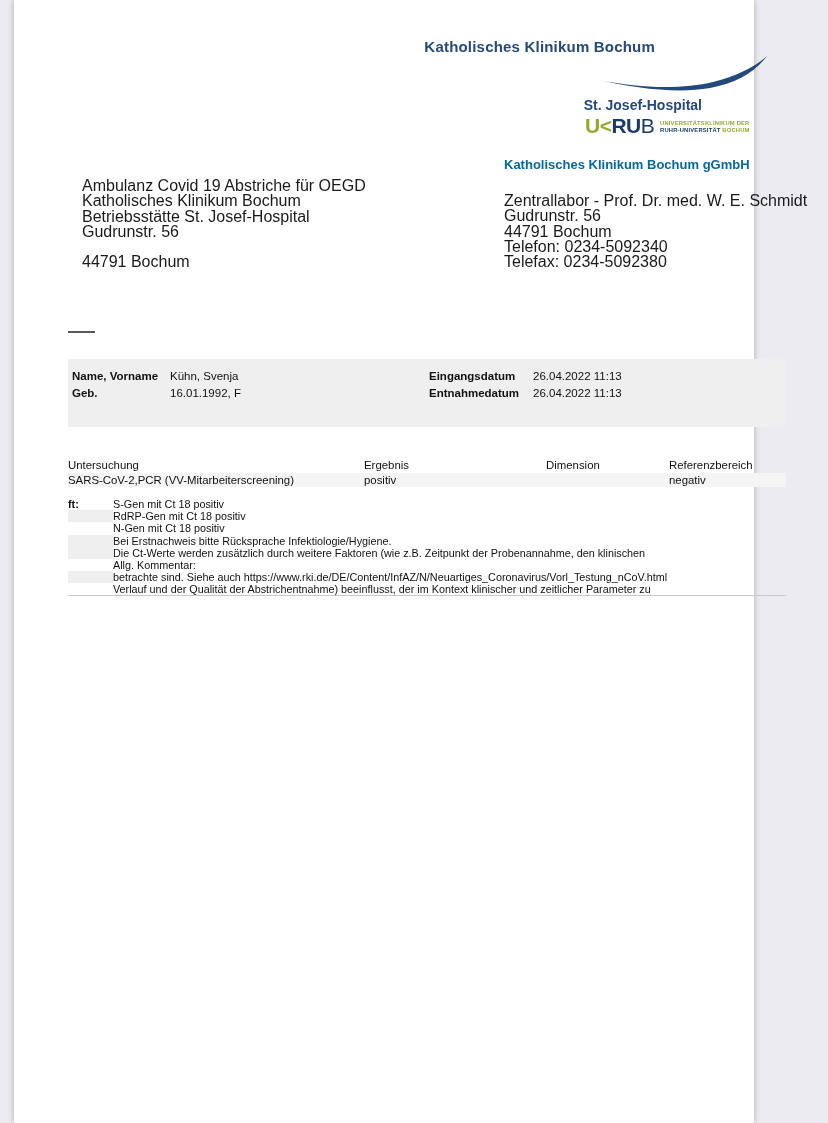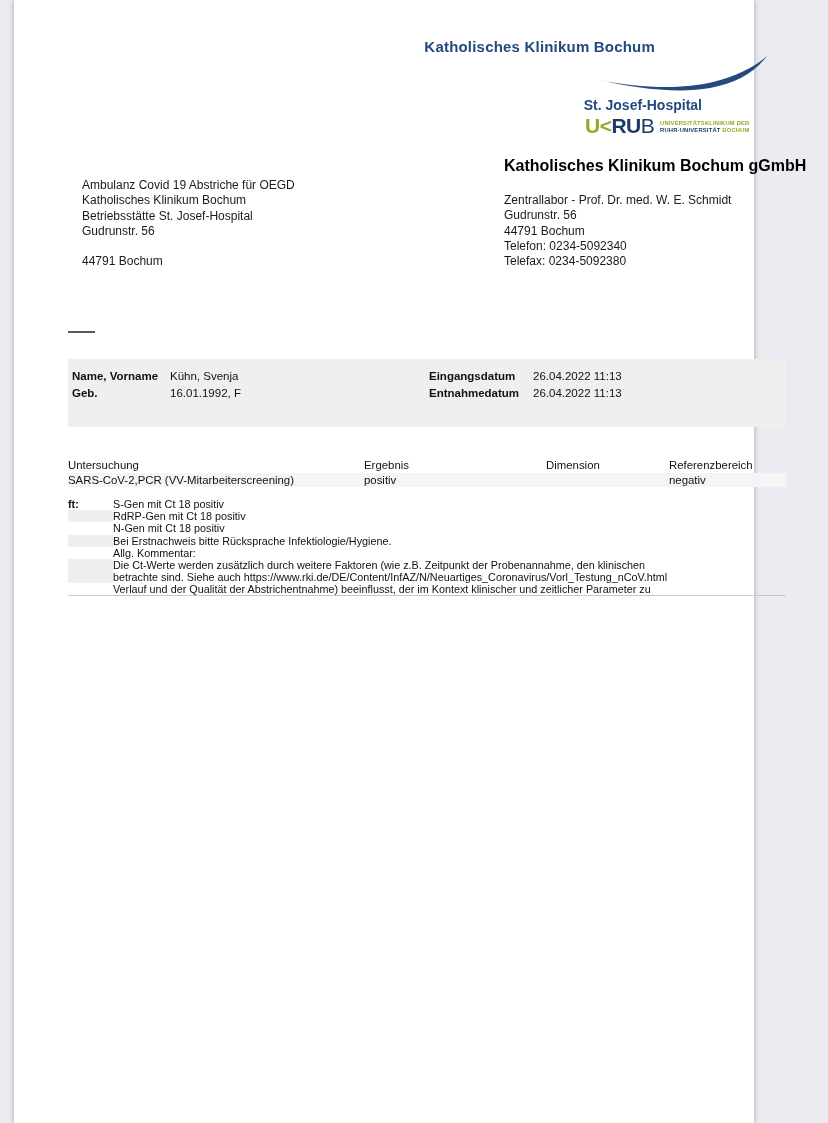--- a/index.html
+++ b/index.html
@@ -15,22 +15,22 @@
   .st-josef { top:97px; right:52px; font-size:14px; font-weight:bold; color:#24497e; white-space:nowrap; }
   .ukrub { left:571px; top:115px; font-size:21px; line-height:22px; white-space:nowrap; letter-spacing:-0.5px; }
   .ukrub .uk { color:#94a829; font-weight:bold; }
   .ukrub .ru { color:#1a3a66; font-weight:800; }
   .ukrub .b  { color:#1a3a66; font-weight:400; }
   .ukrub-sub { left:646px; top:120px; font-size:5.8px; font-weight:bold; line-height:6.5px; letter-spacing:0.2px; white-space:nowrap; }
   .ukrub-sub .g { color:#94a829; }
   .ukrub-sub .bl { color:#1a3a66; }
 
   
-  .org-title { left:490px; top:157px; font-size:16px; font-weight:bold; color:#000000; white-space:nowrap; }
-  .addr { font-size:12px; color:#1a1a1a; }
+  .org-title { left:490px; top:157px; font-size:13px; font-weight:bold; color:#0369a1; white-space:nowrap; }
+  .addr { font-size:16px; color:#1a1a1a; }
   .addr div { height:15.3px; line-height:15.3px; white-space:nowrap; }
   .recipient { left:68px; top:178px; }
   .lab-contact { left:490px; top:193px; }
 
   .fold-mark { left:54px; top:331px; width:27px; height:2px; background:#5a5a5a; }
 
   
   .patient-box { left:54px; top:359px; width:718px; height:68px; background:#efefef; padding-top:9px; font-size:11.5px; }
   .p-row { position:relative; height:17.2px; line-height:17.2px; }
   .p-row span { position:absolute; white-space:nowrap; color:#111; }
@@ -126,25 +126,25 @@
     </div>
     <div class="fn-row fn-stripe">
       <span class="fn-text">RdRP-Gen mit Ct 18 positiv</span>
     </div>
     <div class="fn-row">
       <span class="fn-text">N-Gen mit Ct 18 positiv</span>
     </div>
     <div class="fn-row fn-stripe">
       <span class="fn-text">Bei Erstnachweis bitte Rücksprache Infektiologie/Hygiene.</span>
     </div>
+    <div class="fn-row fn-stripe">
+      <span class="fn-text">Die Ct-Werte werden zusätzlich durch weitere Faktoren (wie z.B. Zeitpunkt der Probenannahme, den klinischen</span>
+    </div>
     <div class="fn-row">
       <span class="fn-text">Allg. Kommentar:</span>
-    </div>
-    <div class="fn-row fn-stripe">
-      <span class="fn-text">Die Ct-Werte werden zusätzlich durch weitere Faktoren (wie z.B. Zeitpunkt der Probenannahme, den klinischen</span>
     </div>
     <div class="fn-row fn-stripe">
       <span class="fn-text">betrachte sind. Siehe auch https://www.rki.de/DE/Content/InfAZ/N/Neuartiges_Coronavirus/Vorl_Testung_nCoV.html</span>
     </div>
     <div class="fn-row">
       <span class="fn-text">Verlauf und der Qualität der Abstrichentnahme) beeinflusst, der im Kontext klinischer und zeitlicher Parameter zu</span>
     </div>
   </div>
 
   <div class="abs end-rule"></div>

